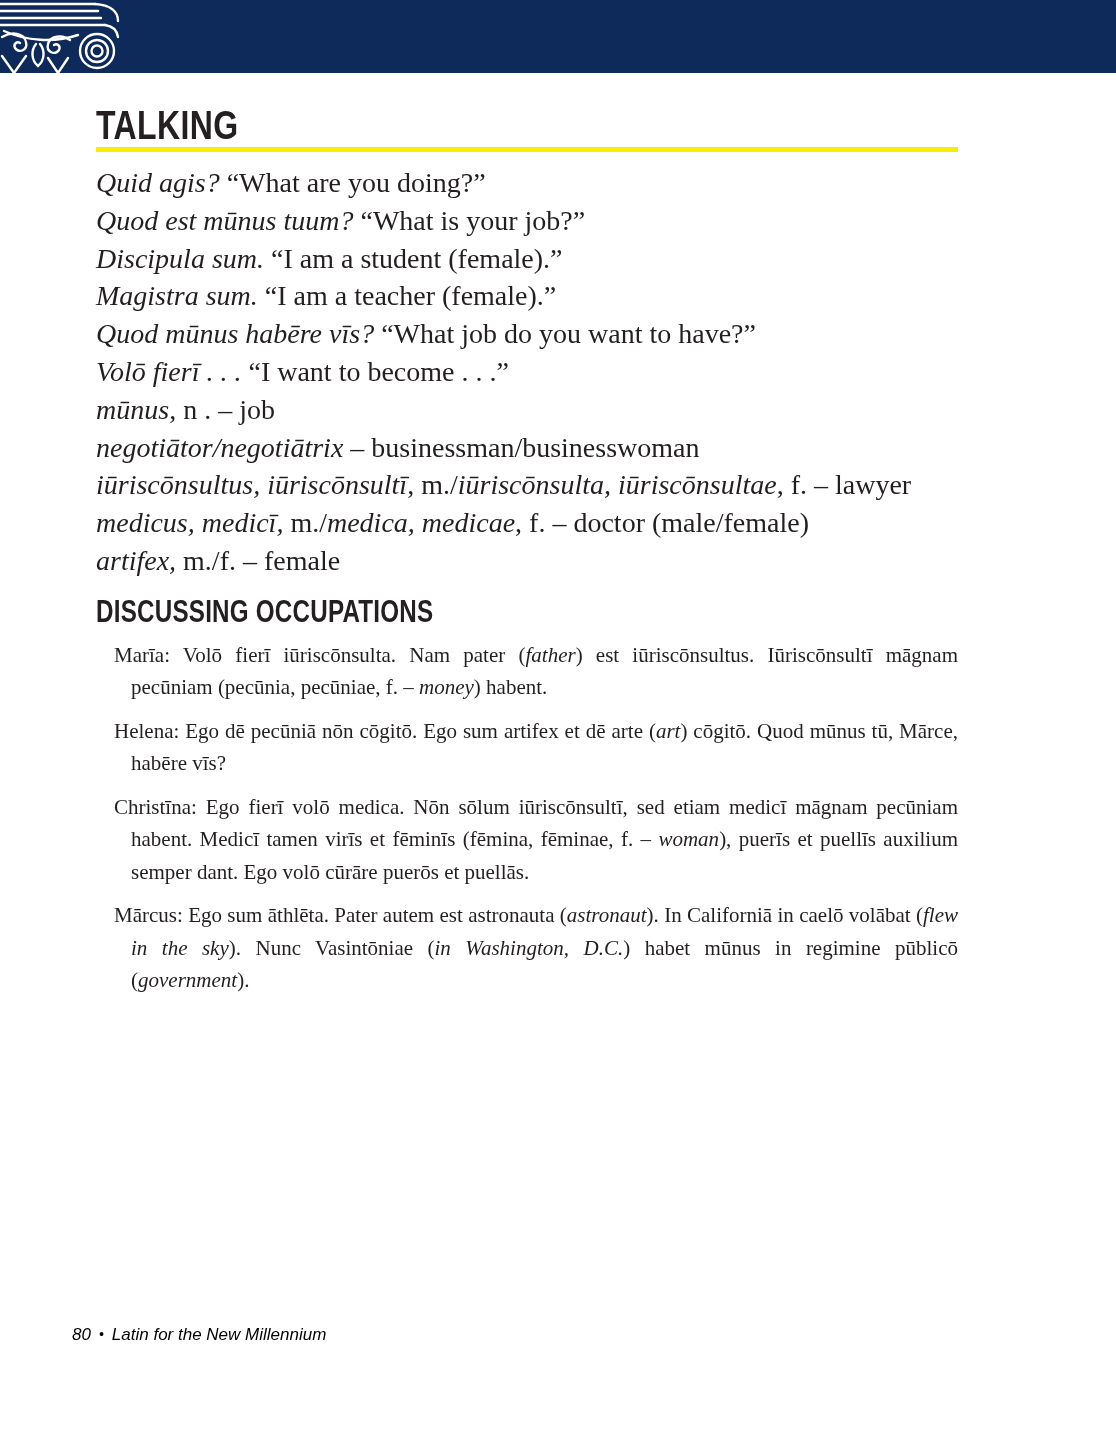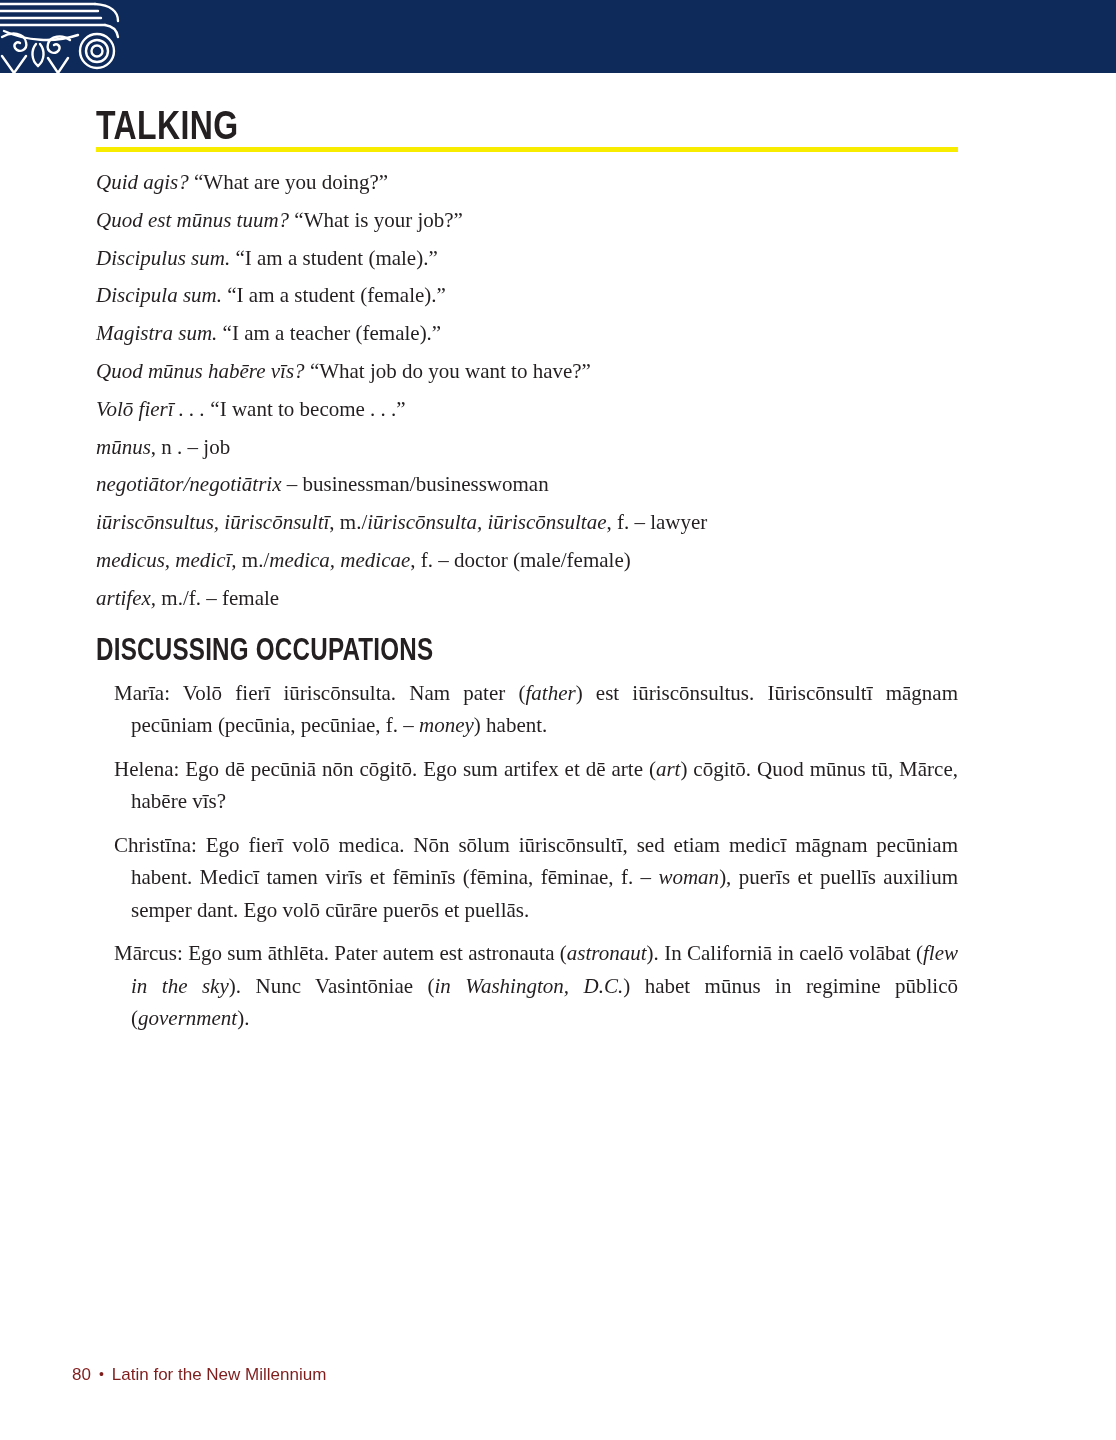--- a/index.html
+++ b/index.html
@@ -29,21 +29,21 @@
     color:#242021;
     transform:scaleX(0.78);
     transform-origin:left bottom;
     letter-spacing:0.5px;
     white-space:nowrap;
   }
   .rule { height:5px; background:#f8ec00; margin-top:0px; }
 
   .phrase-list { margin-top:12px; }
   .phrase-line {
-    font-size:21px;
+    font-size:28px;
     line-height:37.8px;
     white-space:nowrap;
   }
   .it { font-style:italic; }
 
   .h-discussing {
     margin:14px 0 0 0;
     font-family:"Liberation Sans", sans-serif;
     font-weight:700;
     font-size:31px;
@@ -60,25 +60,26 @@
     font-size:21px;
     line-height:32.5px;
     text-align:justify;
     padding-left:35px;
     text-indent:-17px;
     margin:0 0 11px 0;
   }
   .speaker { font-weight:400; }
 
   .footer {
-    position:absolute; left:72px; top:1364px;
+    position:absolute; left:72px; top:1324px;
     font-family:"Liberation Sans", sans-serif;
     font-size:17px;
     line-height:20px;
-    color:#7f1d1d;
+    color:#000000;
+    font-style:italic;
   }
   .footer .sep { margin:0 8px; font-size:14px; vertical-align:1px; }
 </style>
 </head>
 <body>
 
 <header class="band">
   <svg class="logo-svg" viewBox="0 0 130 73" xmlns="http://www.w3.org/2000/svg" fill="none" stroke="#ffffff" stroke-width="2.4" stroke-linecap="round">
     <path d="M-4 4 H95"></path>
     <path d="M-4 11 H98"></path>
@@ -98,21 +99,20 @@
   </svg>
 </header>
 
 <main>
   <h1 class="h-talking">TALKING</h1>
   <div class="rule"></div>
 
   <div class="phrase-list">
       <div class="phrase-line"><span class="it">Quid agis?</span><span> “What are you doing?”</span></div>
       <div class="phrase-line"><span class="it">Quod est mūnus tuum?</span><span> “What is your job?”</span></div>
-      <div class="phrase-line"><span class="it">Discipulus sum.</span><span> “I am a student (male).”</span></div>
       <div class="phrase-line"><span class="it">Discipula sum.</span><span> “I am a student (female).”</span></div>
       <div class="phrase-line"><span class="it">Magistra sum.</span><span> “I am a teacher (female).”</span></div>
       <div class="phrase-line"><span class="it">Quod mūnus habēre vīs?</span><span> “What job do you want to have?”</span></div>
       <div class="phrase-line"><span class="it">Volō fierī . . .</span><span> “I want to become . . .”</span></div>
       <div class="phrase-line"><span class="it">mūnus</span><span>, n . – job</span></div>
       <div class="phrase-line"><span class="it">negotiātor/negotiātrix</span><span> – businessman/businesswoman</span></div>
       <div class="phrase-line"><span class="it">iūriscōnsultus, iūriscōnsultī</span><span>, m./</span><span class="it">iūriscōnsulta, iūriscōnsultae</span><span>, f. – lawyer</span></div>
       <div class="phrase-line"><span class="it">medicus, medicī,</span><span> m./</span><span class="it">medica, medicae</span><span>, f. – doctor (male/female)</span></div>
       <div class="phrase-line"><span class="it">artifex,</span><span> m./f. – female</span></div>
     </div>

